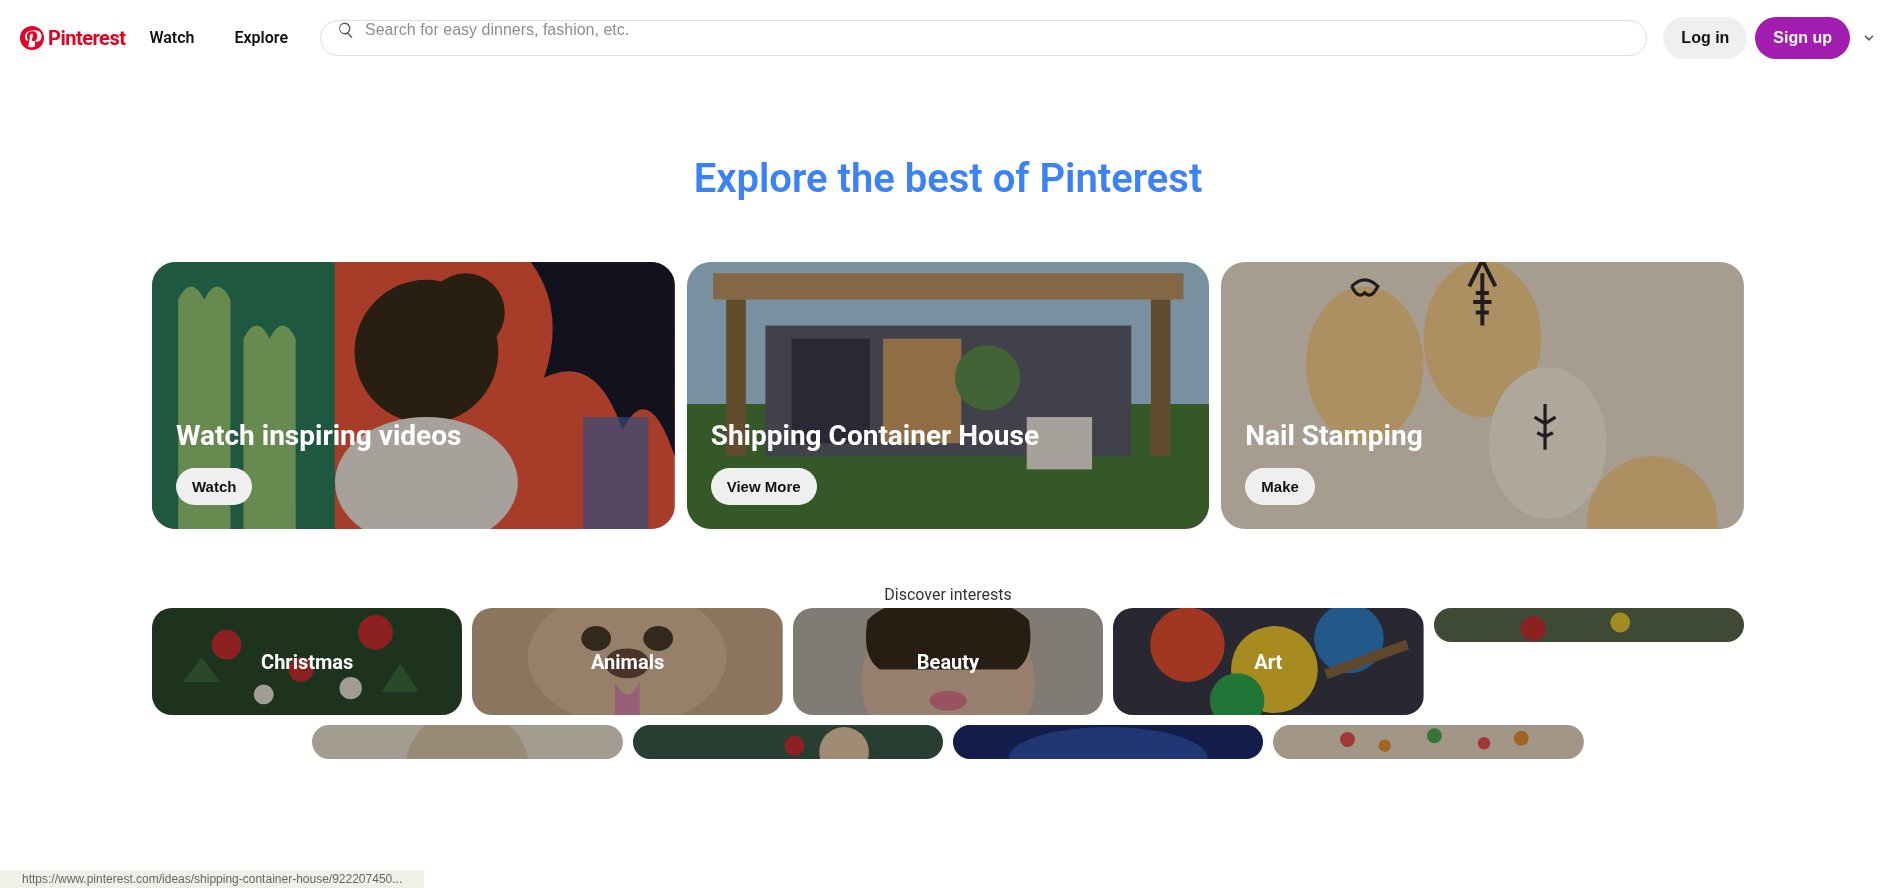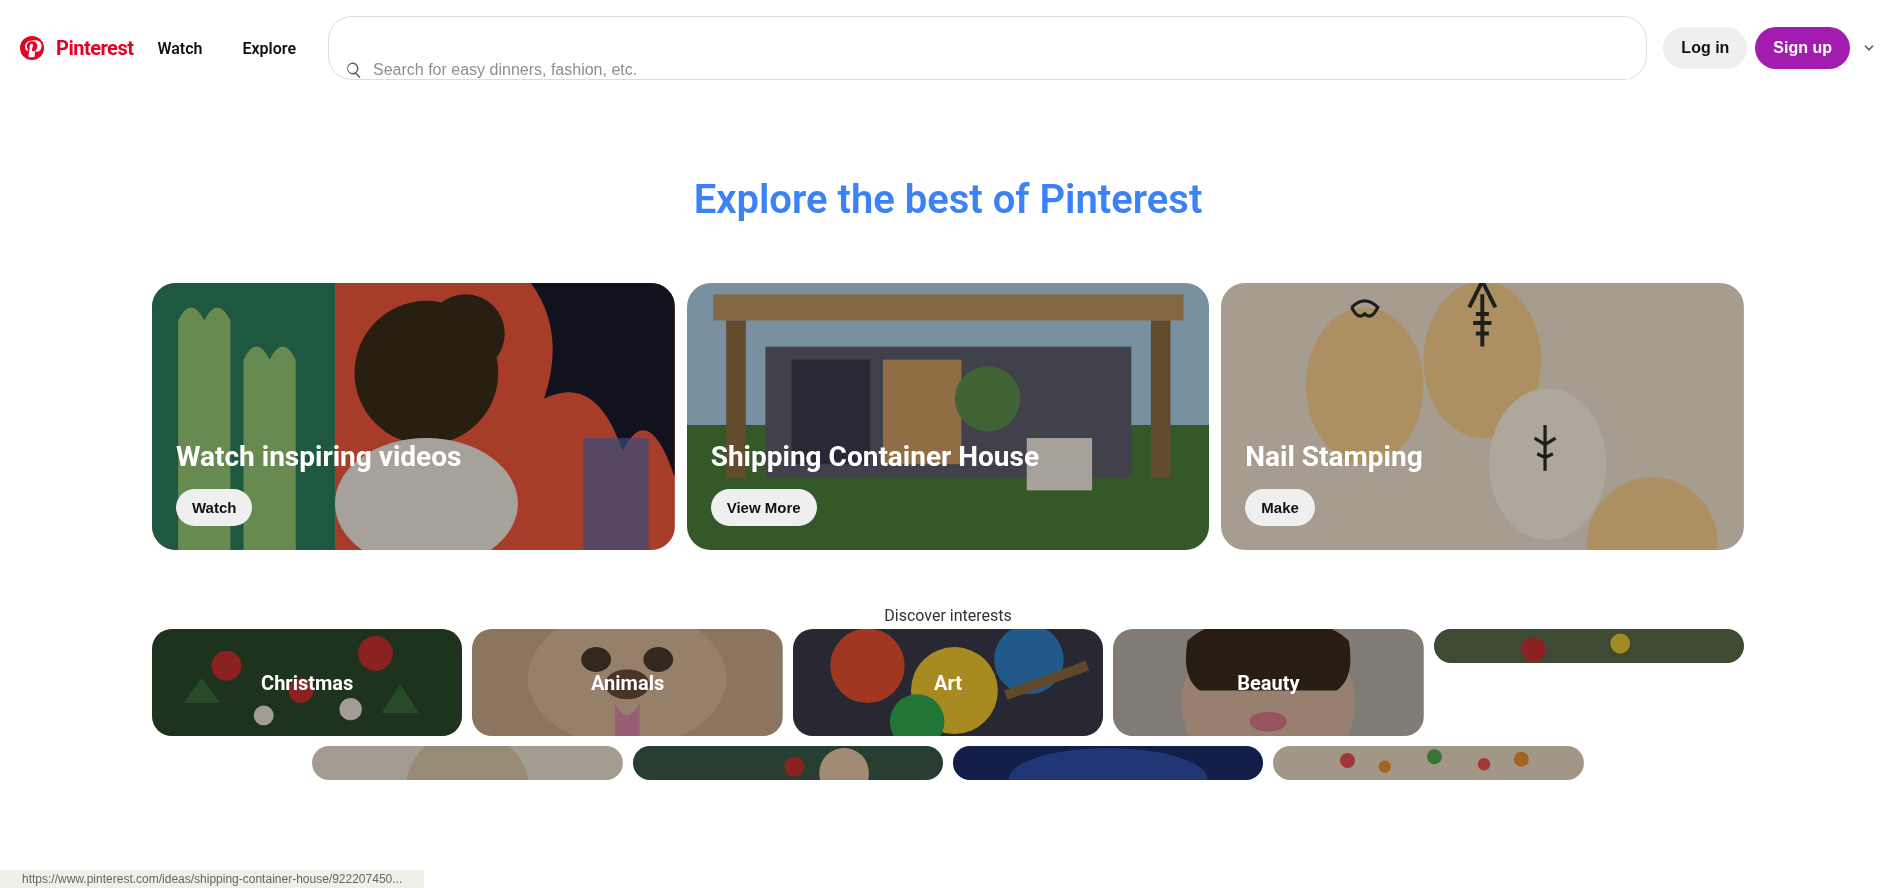--- a/index.html
+++ b/index.html
@@ -1,24 +1,24 @@
 <!DOCTYPE html>
 <html><head>
 <meta charset="utf-8">
 <style>
 * { margin: 0; padding: 0; box-sizing: border-box; }
 body { font-family: -apple-system, BlinkMacSystemFont, "Segoe UI", Roboto, sans-serif; background: #fff; width: 1896px; }
 
 
 .header { display: flex; align-items: center; padding: 16px 20px; gap: 8px; }
-.logo-wrap { display: flex; align-items: center; gap: 12px; cursor: pointer; }
+.logo-wrap { display: flex; align-items: center; gap: 4px; cursor: pointer; }
 .logo-icon { width: 24px; height: 24px; }
 .logo-text { color: #e60023; font-weight: 700; font-size: 20px; letter-spacing: -0.5px; }
 .nav-link { font-weight: 600; font-size: 16px; color: #111; padding: 12px 16px; cursor: pointer; }
-.search-wrap { flex: 1; display: flex; align-items: flex-end; border: 1px solid #ddd; border-radius: 24px; padding: 0 16px; height: 64px; margin: 0 8px; }
+.search-wrap { flex: 1; display: flex; align-items: flex-start; border: 1px solid #ddd; border-radius: 24px; padding: 0 16px; height: 36px; margin: 0 8px; }
 .search-icon { width: 18px; height: 18px; fill: #5f5f5f; margin-right: 10px; }
 .search-input { border: none; outline: none; font-size: 16px; flex: 1; color: #333; }
 .search-input::placeholder { color: #8e8e8e; }
 .btn { border: none; border-radius: 24px; padding: 12px 18px; font-weight: 600; font-size: 16px; cursor: pointer; }
 .btn-login { background: #efefef; color: #111; }
 .btn-signup { background: #a21caf; color: #fff; }
 .chevron { width: 14px; height: 14px; margin-left: 4px; cursor: pointer; }
 
 
 .main-heading { text-align: center; font-size: 40px; font-weight: 600; color: #3b82f6; margin-top: 80px; margin-bottom: 60px; }
@@ -164,45 +164,45 @@
           <ellipse cx="125" cy="55" rx="18" ry="12" fill="#6a4a3a"></ellipse>
           <path d="M115 70 Q125 90 135 70 L135 107 L115 107 Z" fill="#d888a8"></path>
         </svg>
       </div>
     <div class="overlay"></div>
     <div class="interest-label">Animals</div>
   </div>
   <div class="interest-card">
     <div class="bg">
         <svg viewBox="0 0 250 107" preserveAspectRatio="xMidYMid slice">
+          <rect width="250" height="107" fill="#b8b0a8"></rect>
+          <ellipse cx="125" cy="70" rx="70" ry="65" fill="#d8b8a0"></ellipse>
+          <path d="M60 20 Q80 0 125 5 Q170 0 190 20 Q195 50 180 60 L70 60 Q55 50 60 20" fill="#3a2a1a"></path>
+          <ellipse cx="100" cy="50" rx="10" ry="6" fill="#3a2a1a"></ellipse>
+          <ellipse cx="150" cy="50" rx="10" ry="6" fill="#3a2a1a"></ellipse>
+          <ellipse cx="125" cy="85" rx="15" ry="8" fill="#d87888"></ellipse>
+        </svg>
+      </div>
+    <div class="overlay"></div>
+    <div class="interest-label">Beauty</div>
+  </div>
+  <div class="interest-card">
+    <div class="bg">
+        <svg viewBox="0 0 250 107" preserveAspectRatio="xMidYMid slice">
           <rect width="250" height="107" fill="#3a3a4a"></rect>
           <circle cx="60" cy="40" r="30" fill="#e85030"></circle>
           <circle cx="130" cy="60" r="35" fill="#f0c830"></circle>
           <circle cx="190" cy="35" r="28" fill="#3080c8"></circle>
           <circle cx="100" cy="85" r="22" fill="#30a850"></circle>
           <rect x="170" y="60" width="70" height="8" fill="#8a6840" transform="rotate(-20 170 60)"></rect>
         </svg>
       </div>
     <div class="overlay"></div>
     <div class="interest-label">Art</div>
   </div>
-  <div class="interest-card">
-    <div class="bg">
-        <svg viewBox="0 0 250 107" preserveAspectRatio="xMidYMid slice">
-          <rect width="250" height="107" fill="#b8b0a8"></rect>
-          <ellipse cx="125" cy="70" rx="70" ry="65" fill="#d8b8a0"></ellipse>
-          <path d="M60 20 Q80 0 125 5 Q170 0 190 20 Q195 50 180 60 L70 60 Q55 50 60 20" fill="#3a2a1a"></path>
-          <ellipse cx="100" cy="50" rx="10" ry="6" fill="#3a2a1a"></ellipse>
-          <ellipse cx="150" cy="50" rx="10" ry="6" fill="#3a2a1a"></ellipse>
-          <ellipse cx="125" cy="85" rx="15" ry="8" fill="#d87888"></ellipse>
-        </svg>
-      </div>
-    <div class="overlay"></div>
-    <div class="interest-label">Beauty</div>
-  </div>
 
   <div class="interest-card" style="height:34px">
     <div class="bg">
         <svg viewBox="0 0 250 34" preserveAspectRatio="xMidYMid slice">
           <rect width="250" height="34" fill="#5a6a4a"></rect>
           <circle cx="80" cy="20" r="10" fill="#c83030"></circle>
           <circle cx="150" cy="15" r="8" fill="#e8c830"></circle>
         </svg>
       </div>
     <div class="overlay"></div>

